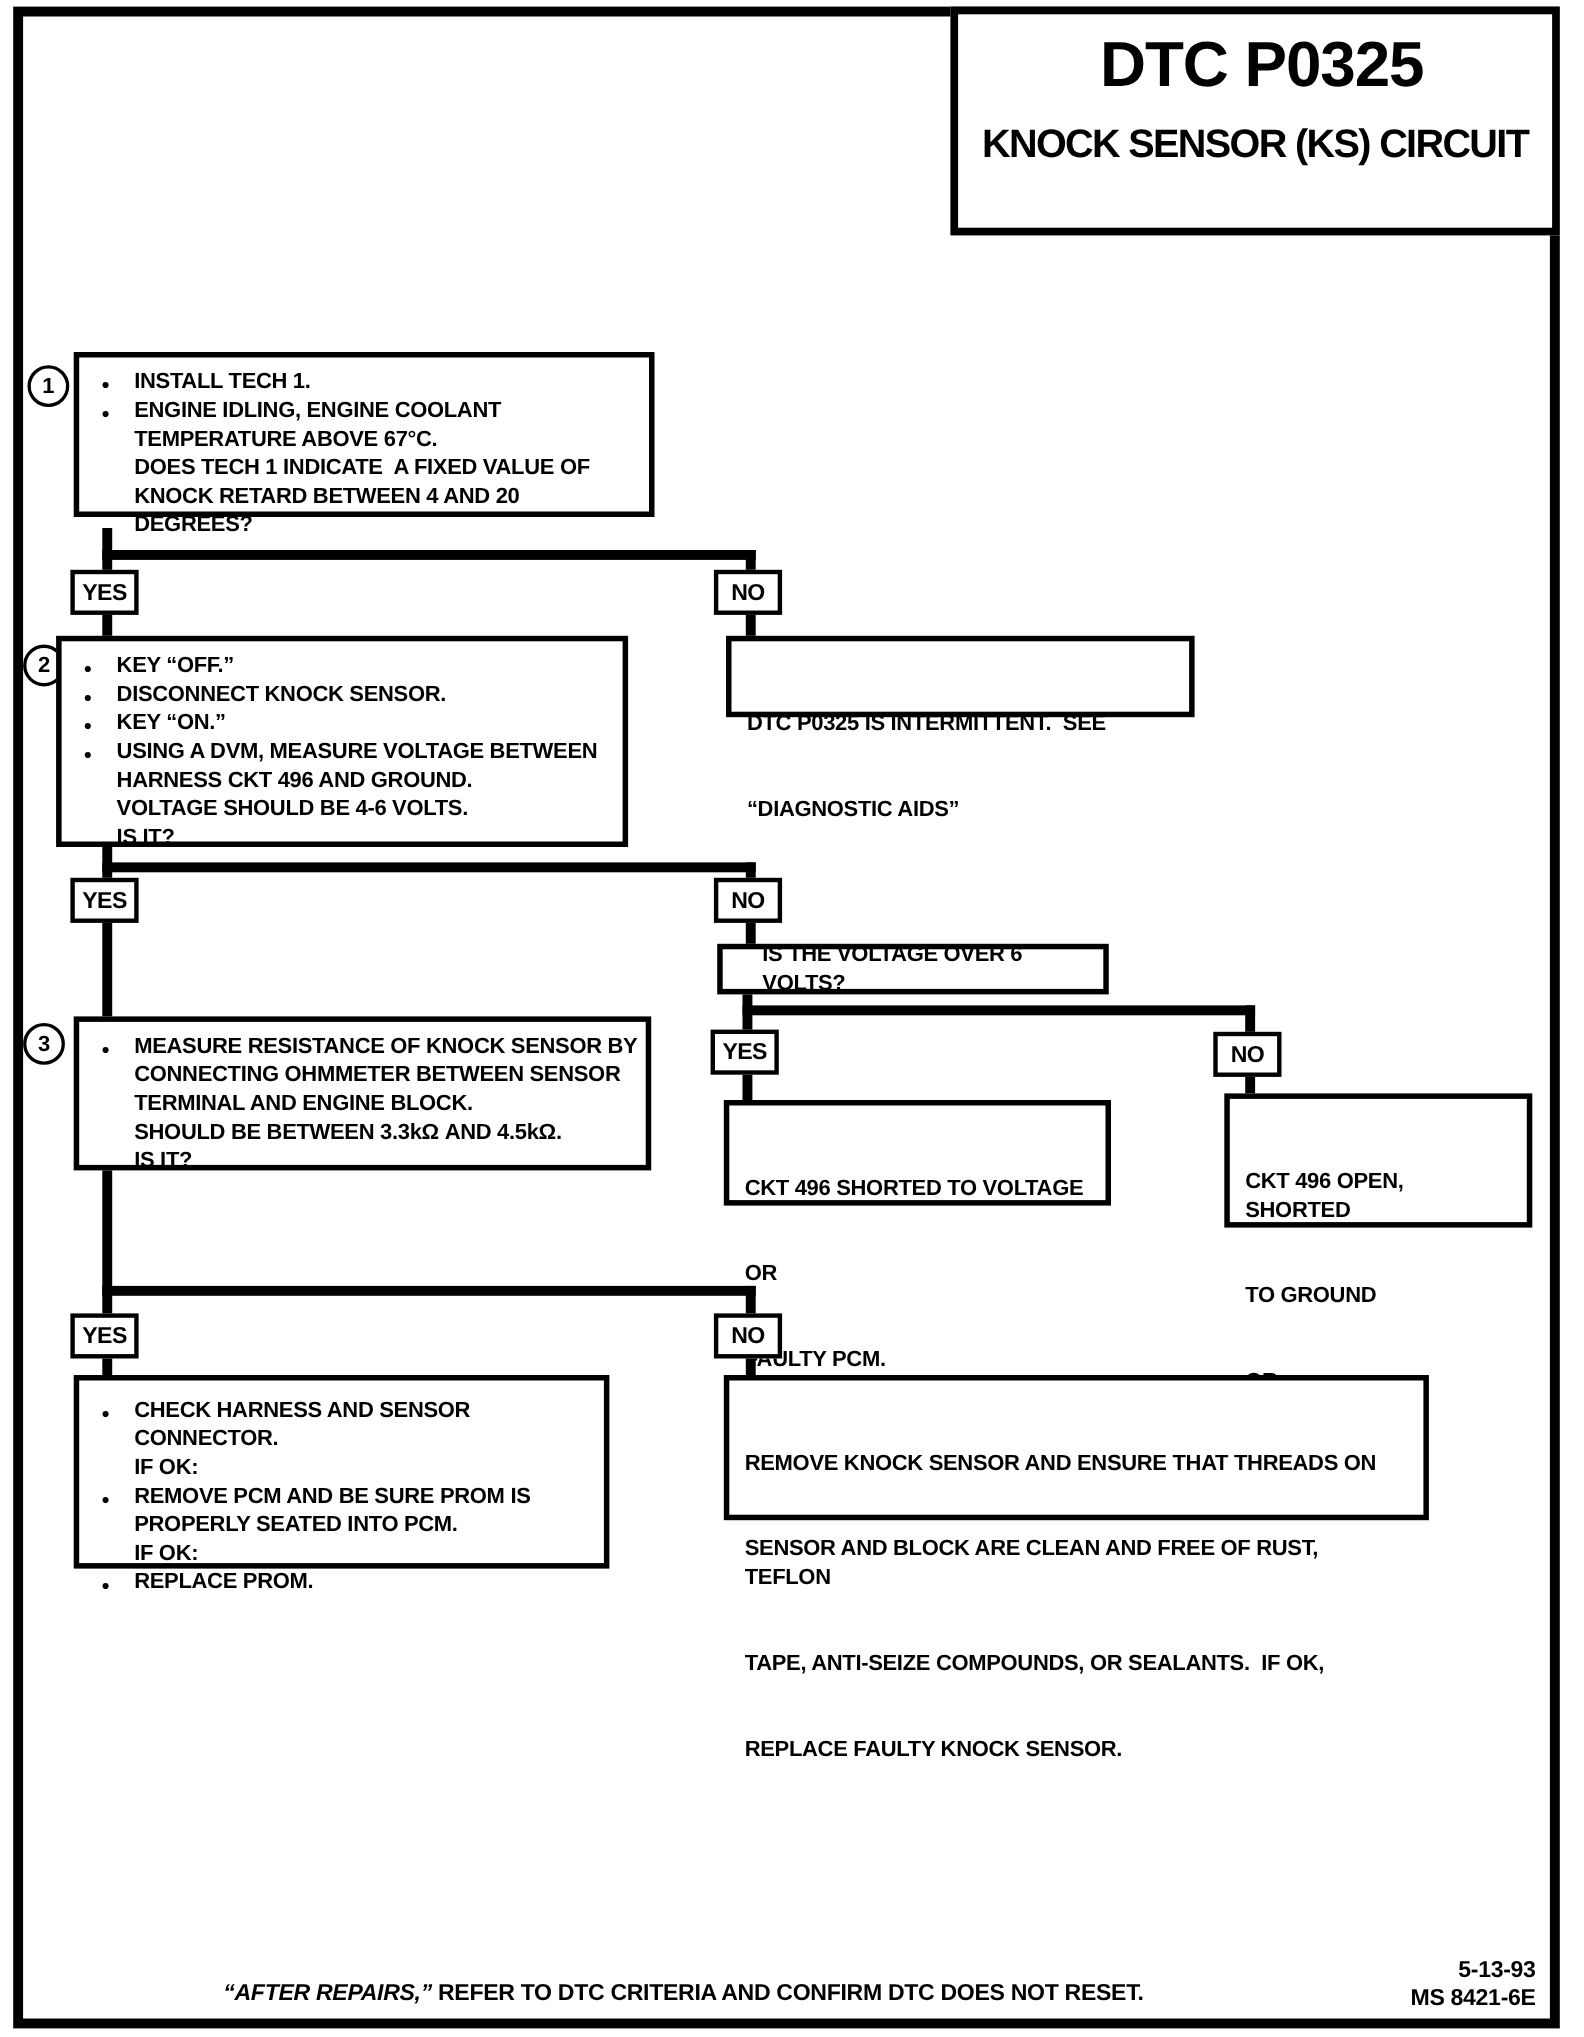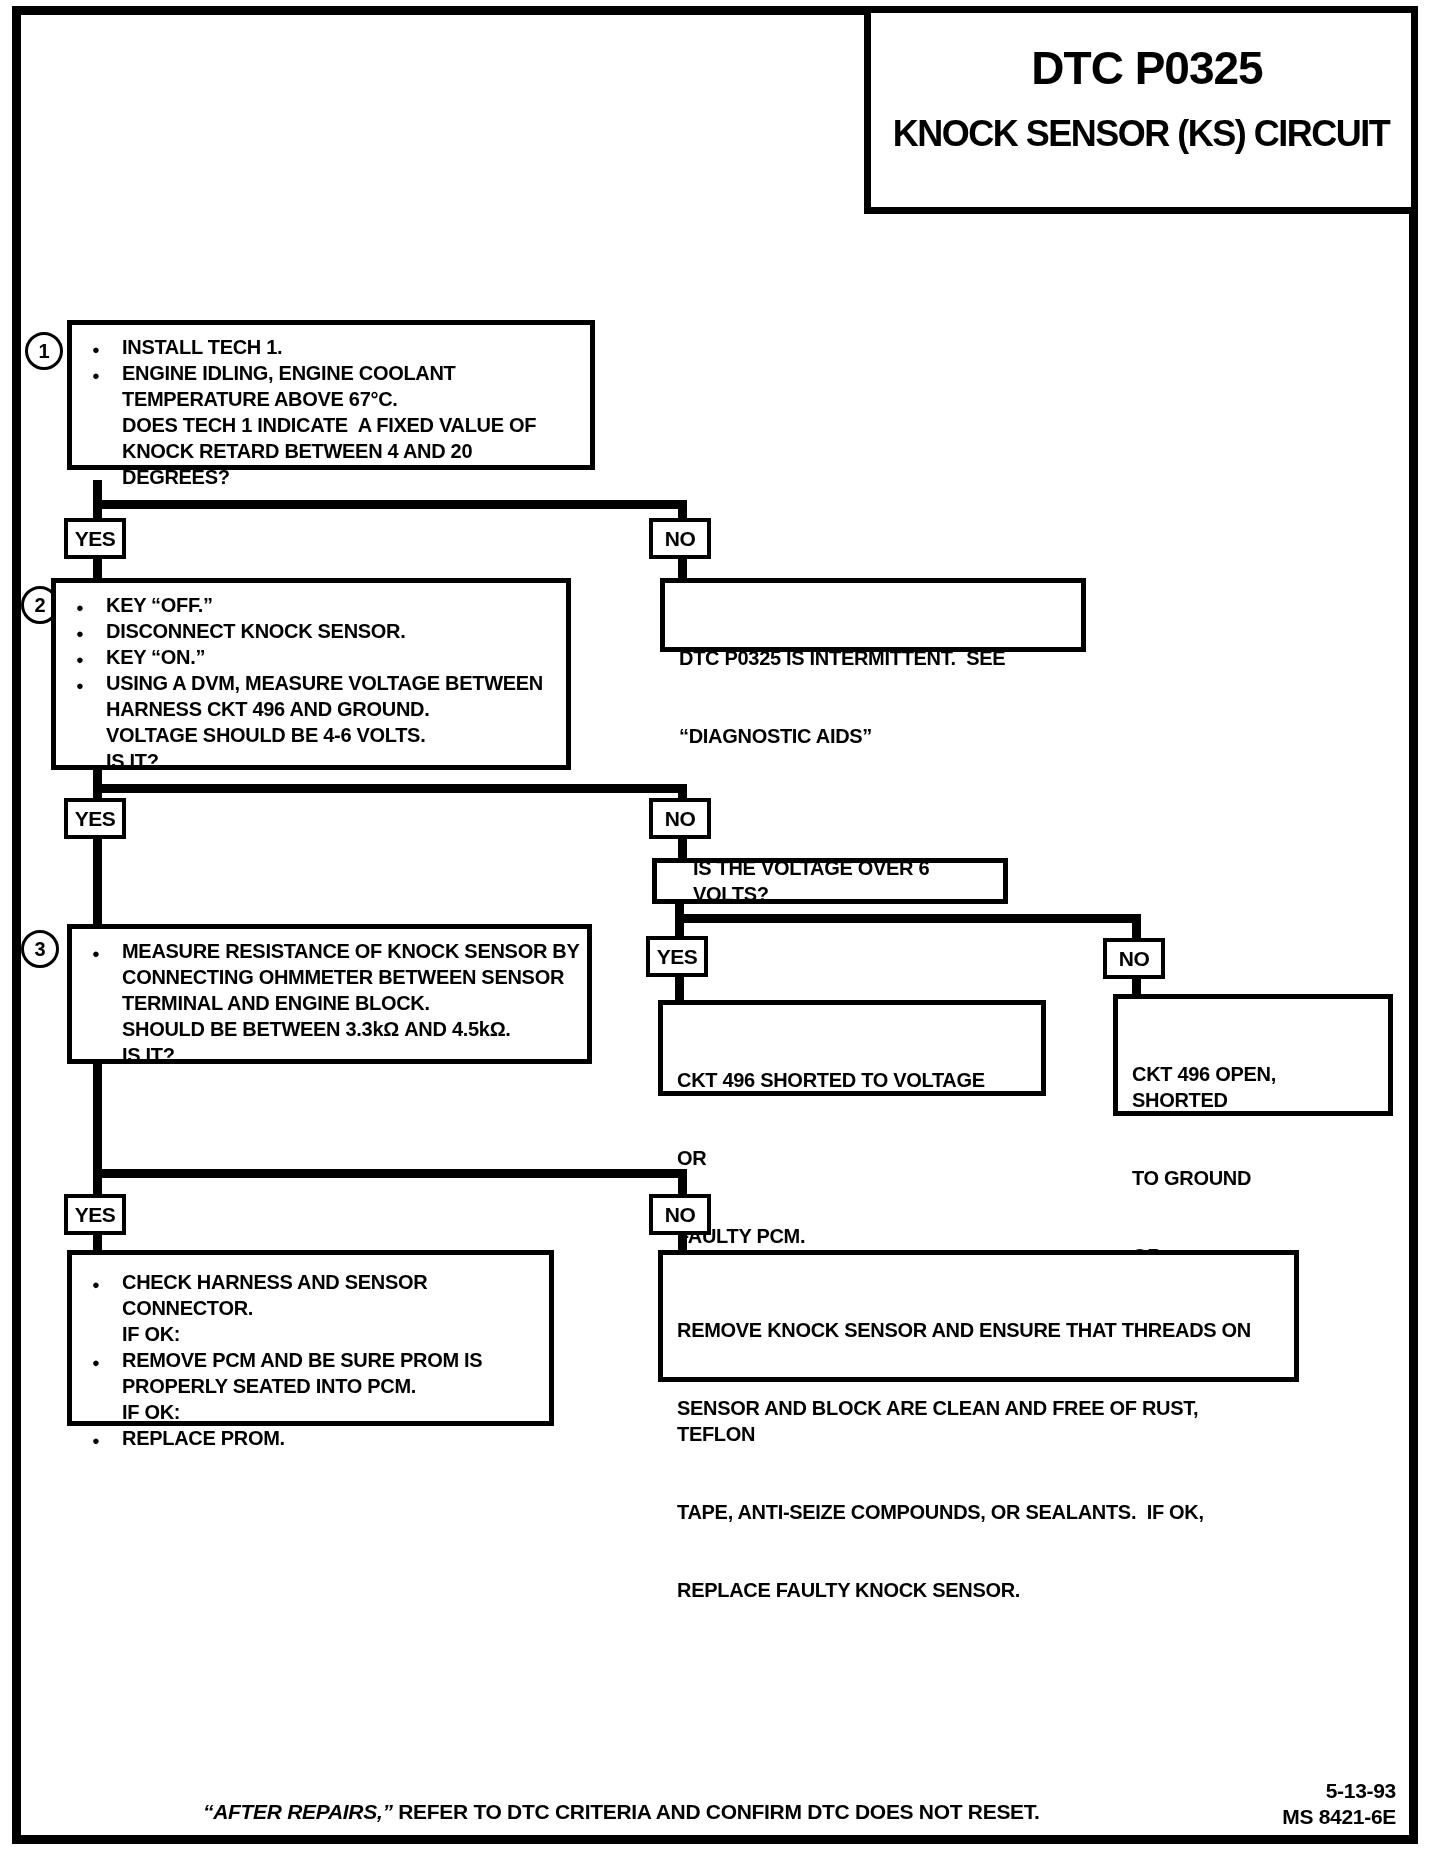--- a/index.html
+++ b/index.html
@@ -6,21 +6,21 @@
   .page{
     position:relative;width:1440px;height:1852px;background:#ffffff;
     font-family:"Liberation Sans", sans-serif;font-weight:bold;color:#000;
     overflow:hidden;
   }
   .page-frame{position:absolute;left:12px;top:6px;right:22px;bottom:8px;border:9px solid #000;}
   .title-box{
     position:absolute;left:864px;top:6px;width:554px;height:208px;
     border:7px solid #000;background:#fff;box-sizing:border-box;text-align:center;
   }
-  .title-code{font-size:46px;margin-top:28px;letter-spacing:-1px;padding-left:12px;}
+  .title-code{font-size:58px;margin-top:12px;letter-spacing:-1px;padding-left:12px;}
   .title-name{font-size:36px;margin-top:18px;letter-spacing:-1.5px;}
   .box{
     position:absolute;border:5px solid #000;background:#fff;box-sizing:border-box;
     font-size:20px;line-height:26px;letter-spacing:-0.3px;
   }
   .box .pad{padding-top:9px;}
   .line{position:relative;padding-left:50px;padding-right:6px;white-space:pre-wrap;}
   .line.b::before{content:"●";position:absolute;left:20px;top:3px;font-size:13px;}
   .plain{padding:10px 14px;white-space:pre-wrap;}
   .qline{display:flex;align-items:center;height:100%;padding-left:12px;box-sizing:border-box;white-space:pre-wrap;margin-left:24px;}
@@ -122,21 +122,21 @@
       <div class="line">CONNECTING OHMMETER BETWEEN SENSOR</div>
       <div class="line">TERMINAL AND ENGINE BLOCK.</div>
       <div class="line">SHOULD BE BETWEEN 3.3kΩ AND 4.5kΩ.</div>
       <div class="line">IS IT?</div>
     </div>
   </div>
 
   <div class="yn" style="left:646px;top:936px;">YES</div>
   <div class="yn" style="left:1103px;top:938px;">NO</div>
 
-  <div class="box" style="left:658px;top:1000px;width:388px;height:96px;">
+  <div class="box" style="left:658px;top:1000px;width:352px;height:96px;">
     <div class="plain">
       <div>CKT 496 SHORTED TO VOLTAGE</div>
       <div>OR</div>
       <div>FAULTY PCM.</div>
     </div>
   </div>
 
   <div class="box" style="left:1113px;top:994px;width:280px;height:122px;">
     <div class="plain">
       <div>CKT 496 OPEN, SHORTED</div>

